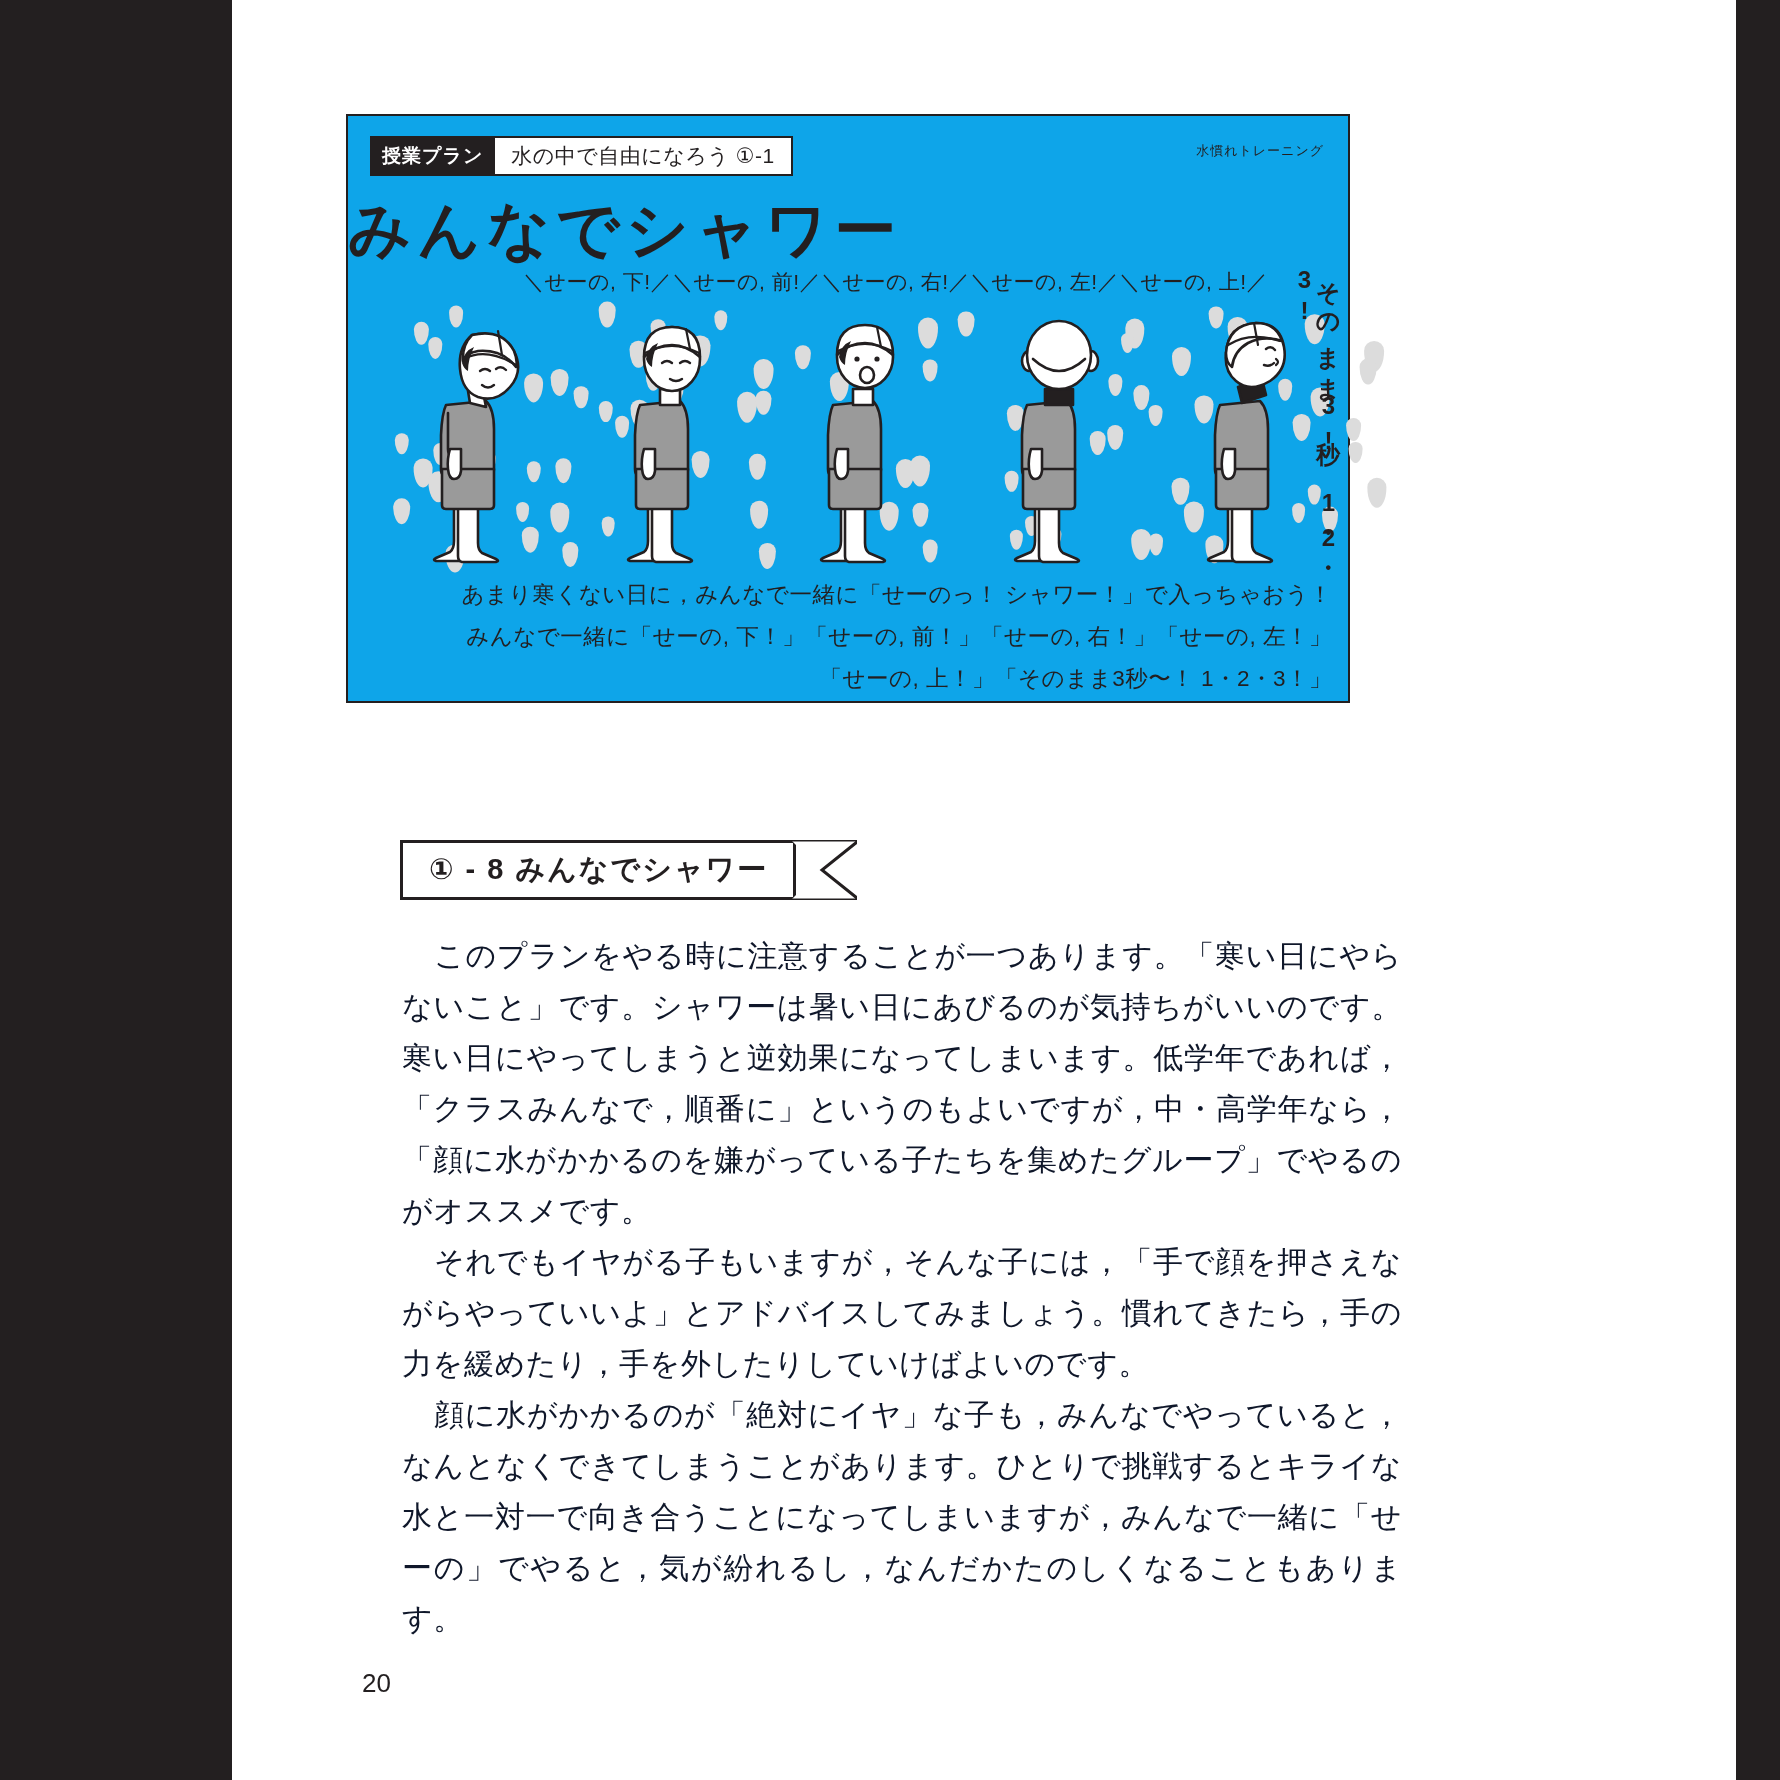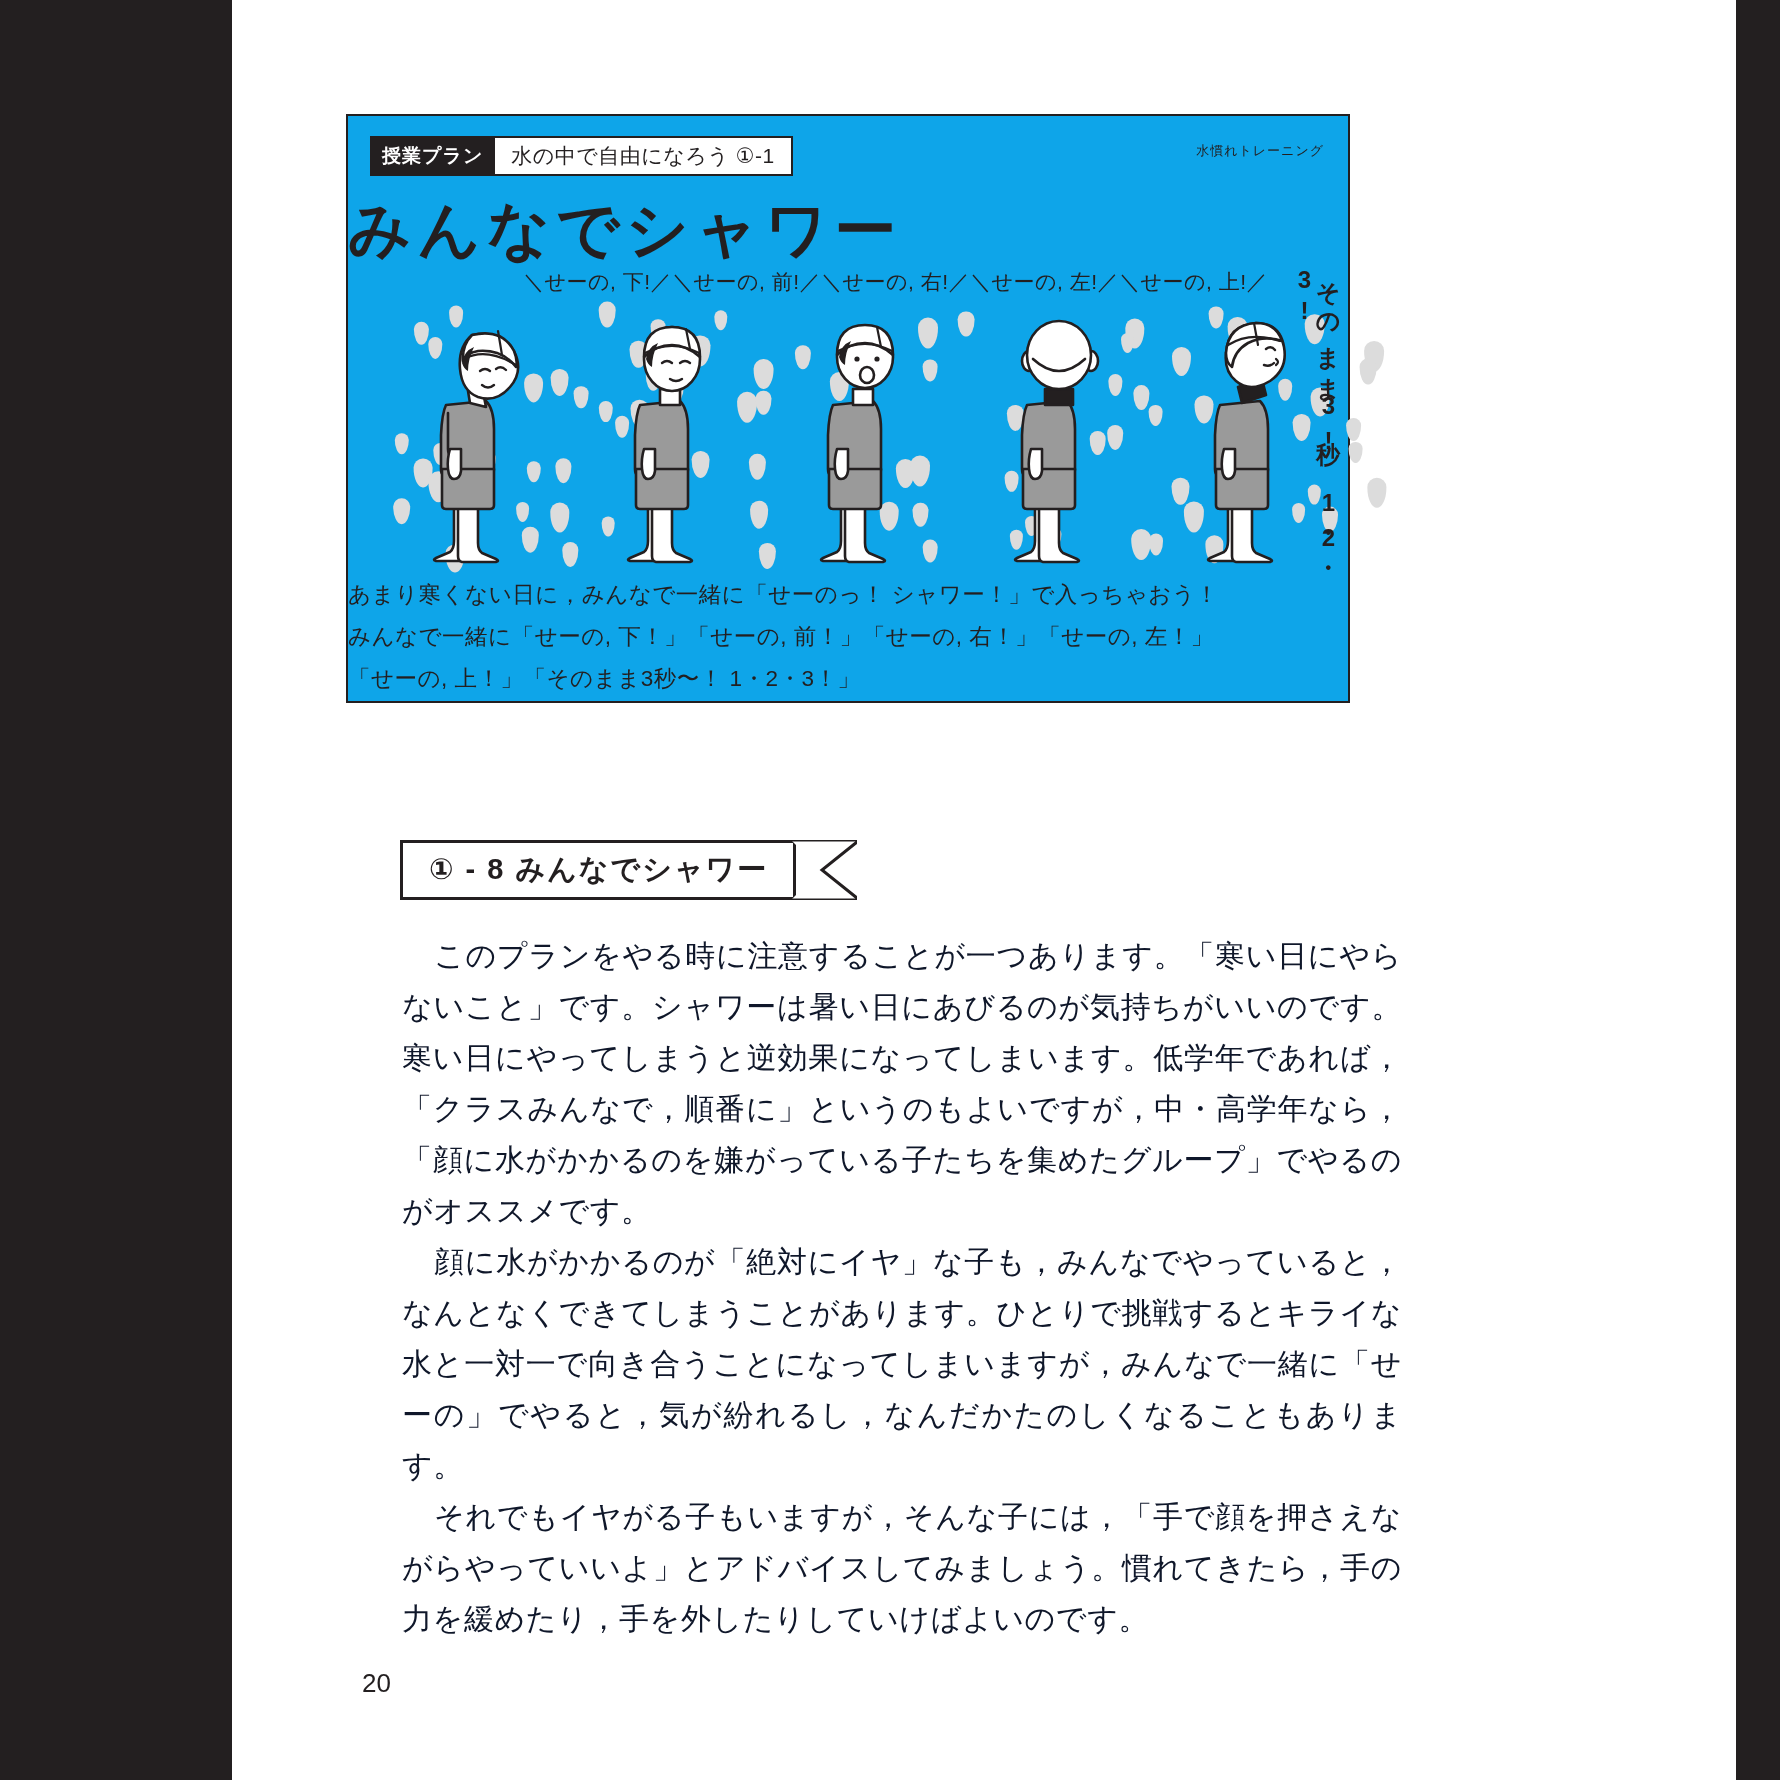--- a/index.html
+++ b/index.html
@@ -153,21 +153,21 @@
     color: #231f20;
     letter-spacing: 4px;
     line-height: 1;
   }
 
   
   .caption {
     position: absolute;
     left: 0; right: 16px;
     top: 458px;
-    text-align: left;
+    text-align: right;
     color: #231f20;
     font-size: 22.5px;
     line-height: 42px;
     letter-spacing: 0.5px;
   }
   .caption div { white-space: nowrap; }
 
   
   .banner {
     position: absolute;
@@ -476,18 +476,18 @@
       <path d="M0 0 L66 0 L66 60 L0 60 L30 30 Z" fill="#ffffff" stroke="none"></path>
       <path d="M66 0 L66 60" stroke="#231f20" stroke-width="3" fill="none"></path>
       <path d="M0 0 L66 0" stroke="#231f20" stroke-width="3" fill="none"></path>
       <path d="M0 60 L66 60" stroke="#231f20" stroke-width="3" fill="none"></path>
       <path d="M66 2 L31 30 L66 58" stroke="#231f20" stroke-width="3" fill="#ffffff"></path>
     </svg>
   </div>
 
   <div class="body-text">
     <p>このプランをやる時に注意することが一つあります。「寒い日にやらないこと」です。シャワーは暑い日にあびるのが気持ちがいいのです。寒い日にやってしまうと逆効果になってしまいます。低学年であれば，「クラスみんなで，順番に」というのもよいですが，中・高学年なら，「顔に水がかかるのを嫌がっている子たちを集めたグループ」でやるのがオススメです。</p>
+    <p>それでもイヤがる子もいますが，そんな子には，「手で顔を押さえながらやっていいよ」とアドバイスしてみましょう。慣れてきたら，手の力を緩めたり，手を外したりしていけばよいのです。</p>
     <p>顔に水がかかるのが「絶対にイヤ」な子も，みんなでやっていると，なんとなくできてしまうことがあります。ひとりで挑戦するとキライな水と一対一で向き合うことになってしまいますが，みんなで一緒に「せーの」でやると，気が紛れるし，なんだかたのしくなることもあります。</p>
-    <p>それでもイヤがる子もいますが，そんな子には，「手で顔を押さえながらやっていいよ」とアドバイスしてみましょう。慣れてきたら，手の力を緩めたり，手を外したりしていけばよいのです。</p>
   </div>
 
   <div class="page-number">20</div>
 </div>
 
 </body></html>

